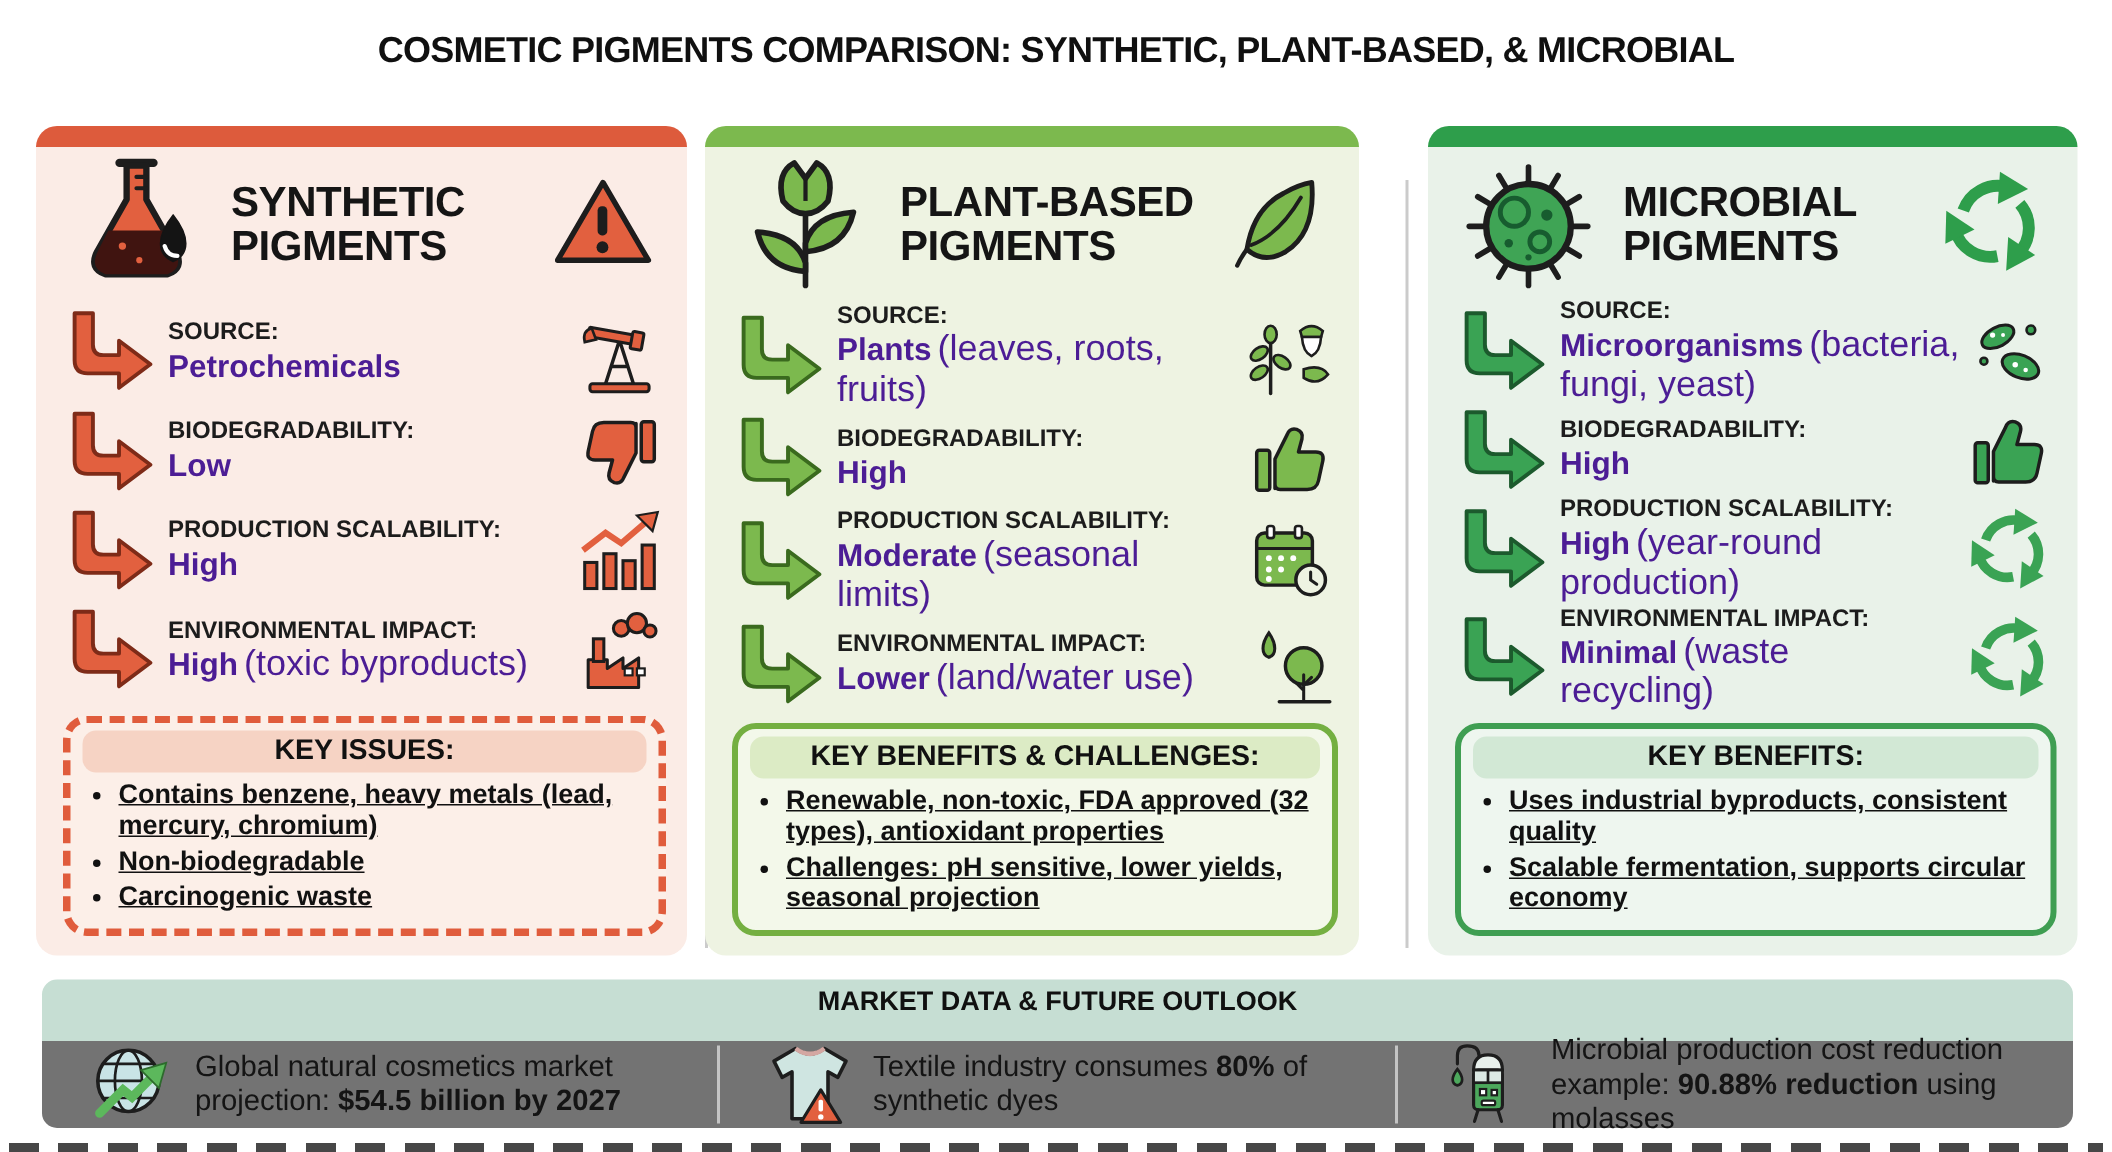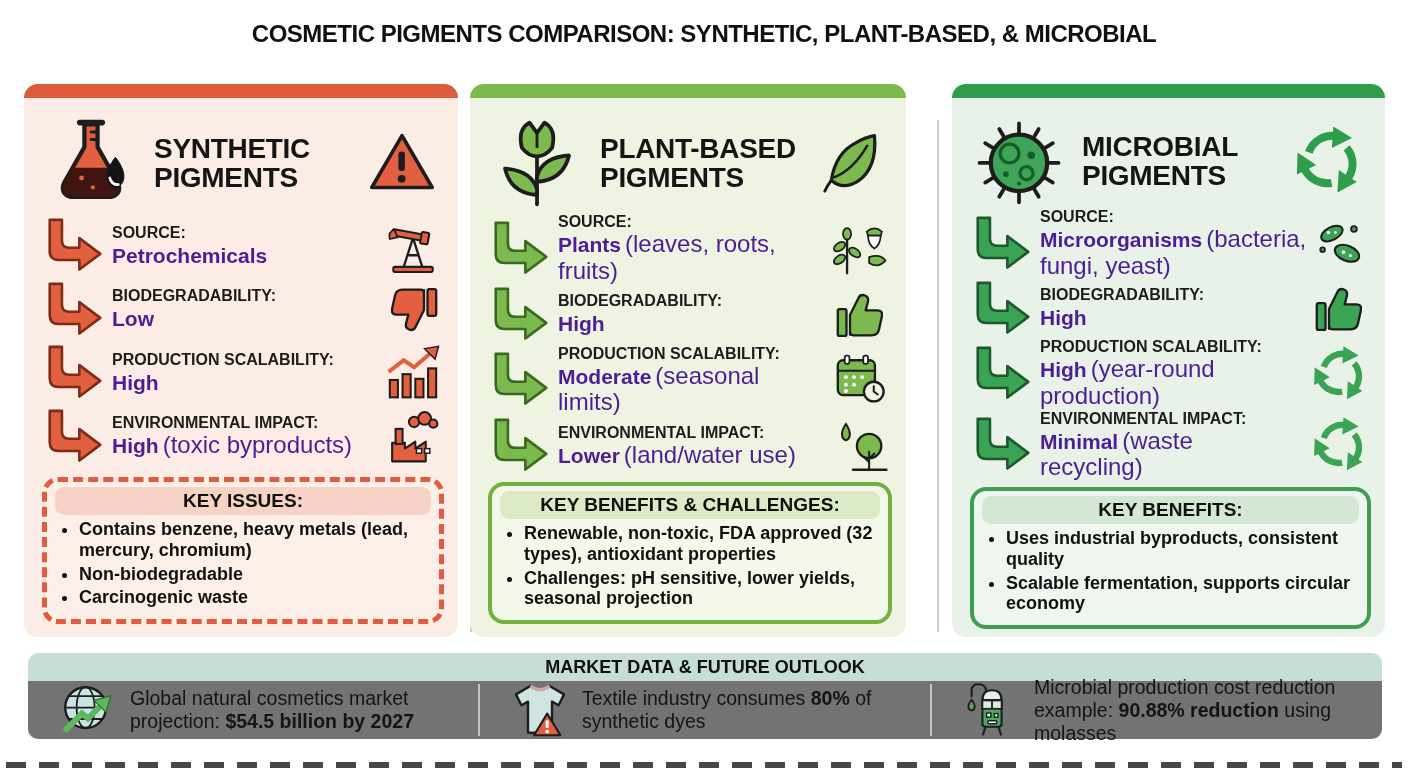--- a/index.html
+++ b/index.html
@@ -12,47 +12,47 @@
   
   .col{position:absolute;top:84px;height:551px;}
   .c0{left:24px;width:434px;--bar:#DD5B3C;--bg:#FBECE6;--ac:#E2603F;--astroke:#7E2B18;
       --box-border:#E05C3C;--box-head:#F6D3C4;--box-bg:#FCEFE8;}
   .c1{left:470px;width:436px;--bar:#7CB94E;--bg:#EEF3E2;--ac:#7CB94E;--astroke:#3A6A1E;
       --box-border:#74AF41;--box-head:#DCEBC5;--box-bg:#F3F8EA;}
   .c2{left:952px;width:433px;--bar:#2E9E4B;--bg:#E9F2E9;--ac:#3AA354;--astroke:#1C5A2D;
       --box-border:#3F9E52;--box-head:#D2E8D5;--box-bg:#EEF6EF;}
   .bar{height:14px;border-radius:14px 14px 0 0;background:var(--bar);}
   .cbody{height:539px;background:var(--bg);border-radius:0 0 14px 14px;display:flex;
-    flex-direction:column;padding:16px 14px 13px 18px;box-sizing:border-box;}
+    flex-direction:column;padding:2px 14px 13px 18px;box-sizing:border-box;}
   .chead{display:flex;align-items:center;gap:10px;height:98px;padding:0 2px;}
   .big-icon{width:94px;height:94px;flex:0 0 auto;}
   .ctitle{flex:1;font-size:28px;font-weight:800;line-height:1.05;color:#151515;
     letter-spacing:-0.3px;padding-left:6px;}
   .corner-icon{width:72px;height:72px;flex:0 0 auto;margin-right:4px;}
   .rows{flex:1;display:flex;flex-direction:column;justify-content:space-evenly;padding-left:6px;}
   .row{display:flex;align-items:center;gap:10px;}
   .arrow{width:54px;height:58px;flex:0 0 auto;}
   .rtext{flex:1;min-width:0;}
   .rlabel{font-size:16px;font-weight:700;color:#1c1c1c;}
   .rvalue{font-size:21px;font-weight:800;color:#4c1d95;line-height:1.12;}
   .rnote{font-size:24px;font-weight:400;margin-left:4px;}
   .ricon{width:58px;height:58px;flex:0 0 auto;margin-right:2px;}
   .key-box{margin-top:6px;border:4px solid var(--box-border);border-radius:16px;
     background:var(--box-bg);padding:5px 8px 8px;}
   .c0 .key-box{border-style:dashed;border-width:5px;}
   .kb-head{background:var(--box-head);border-radius:9px;text-align:center;font-size:19px;
     font-weight:800;padding:3px 0;color:#111;}
   .kb-list{margin:4px 0 0;padding-left:24px;font-size:18px;font-weight:600;color:#111;line-height:1.15;}
-  .kb-list li{margin:3px 0;}
+  .kb-list li{margin:3px 0;text-decoration:underline;}
 
   .vline{position:absolute;top:120px;height:512px;width:2px;background:#CBCBCB;}
 
   
   .footer{position:absolute;left:28px;right:26px;top:653px;}
-  .f-head{height:28px;background:#C6DED3;border-radius:10px 10px 0 0;text-align:center;
+  .f-head{height:41px;background:#C6DED3;border-radius:10px 10px 0 0;text-align:center;
     font-size:18px;font-weight:800;line-height:29px;color:#101010;}
   .f-body{height:58px;background:#737373;border-radius:0 0 10px 10px;display:flex;align-items:center;}
   .f-item{flex:1;display:flex;align-items:center;gap:12px;padding:0 18px 0 30px;}
   .f-icon{width:60px;height:60px;flex:0 0 auto;}
   .f-text{font-size:19.5px;font-weight:500;color:#141414;line-height:1.18;}
   .f-text b{font-weight:800;}
   .f-sep{width:2px;height:52px;background:#C4C4C4;flex:0 0 auto;}
 
   .bottom-dashes{position:absolute;left:6px;right:6px;bottom:0;height:6px;
     background:repeating-linear-gradient(90deg,#474747 0 20px,transparent 20px 33px);}

